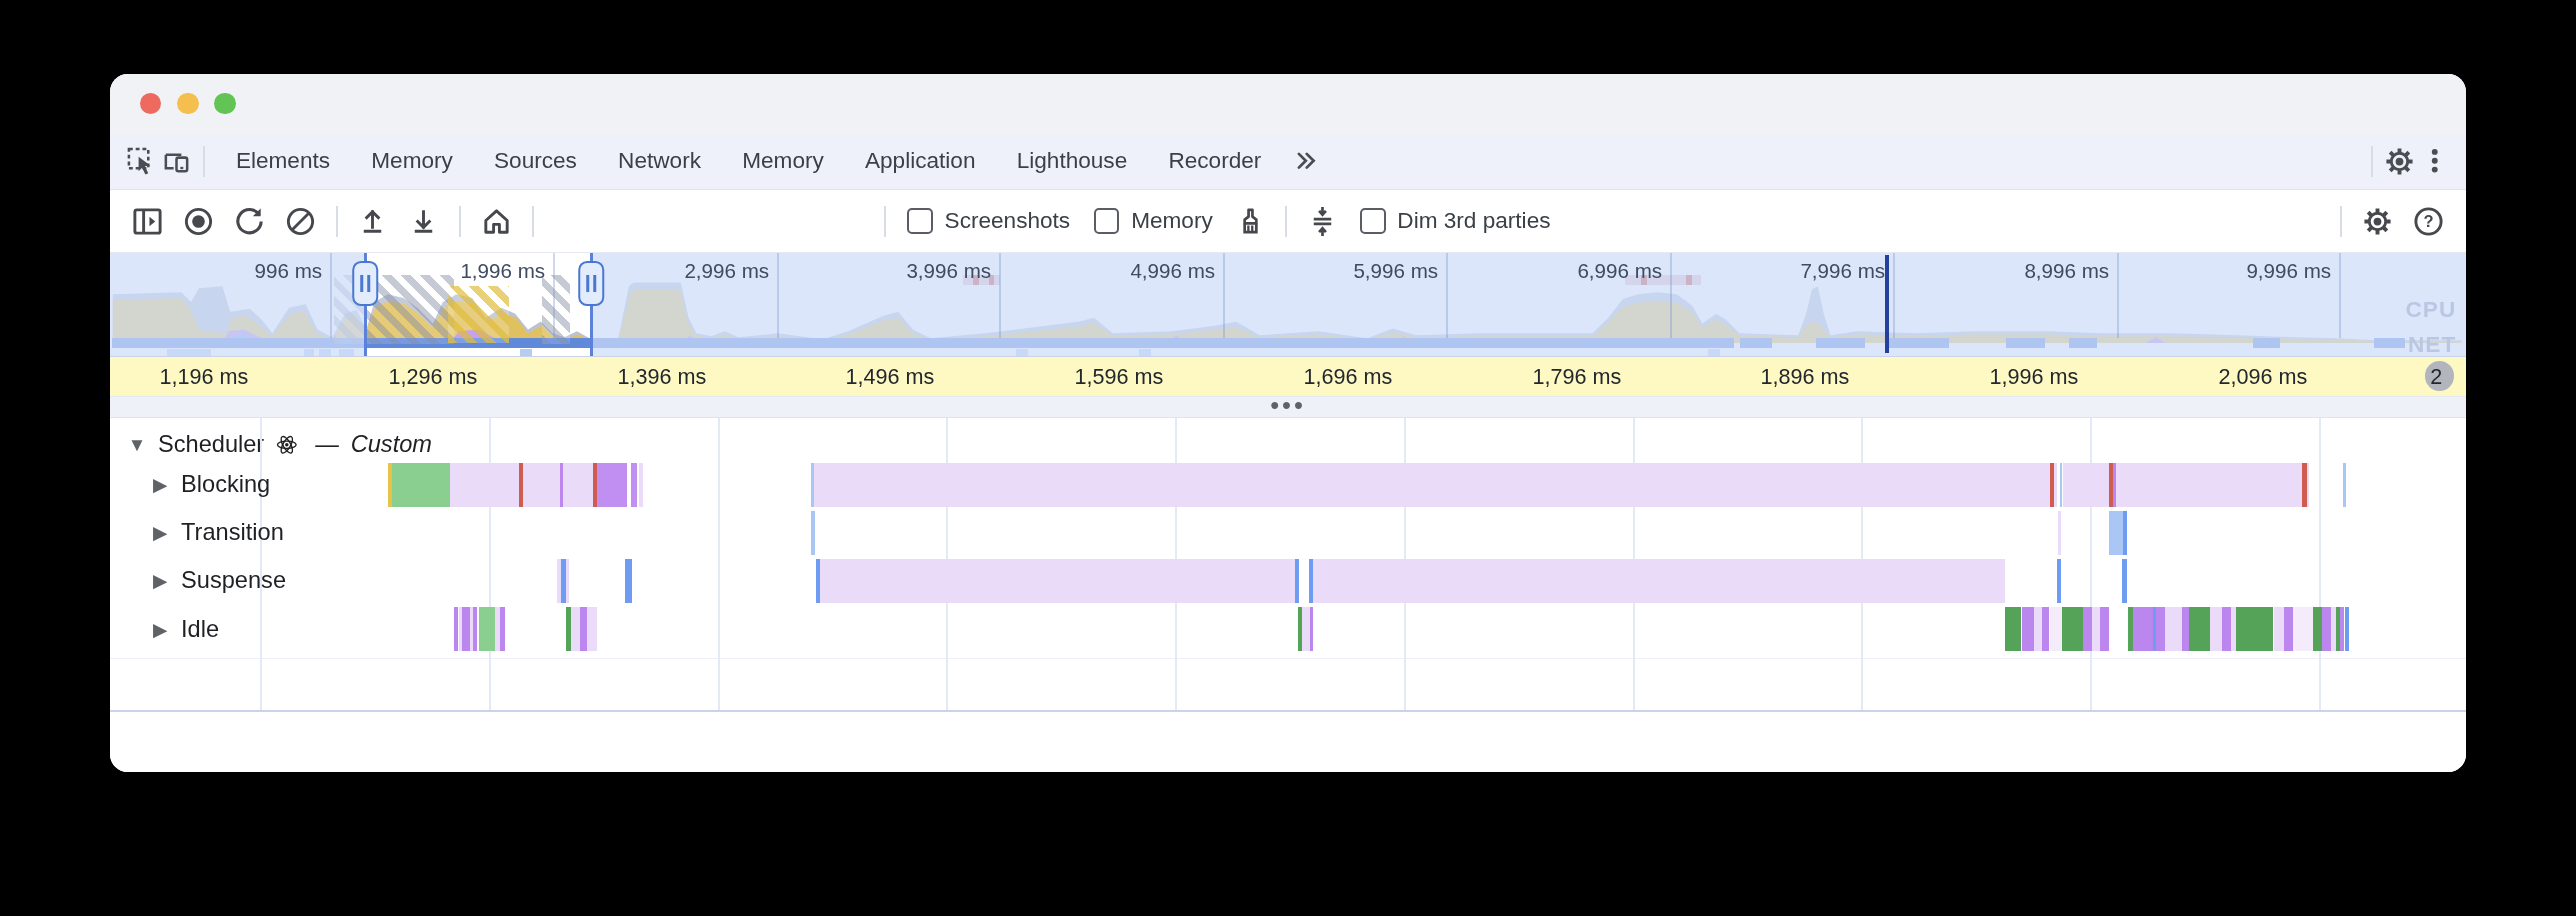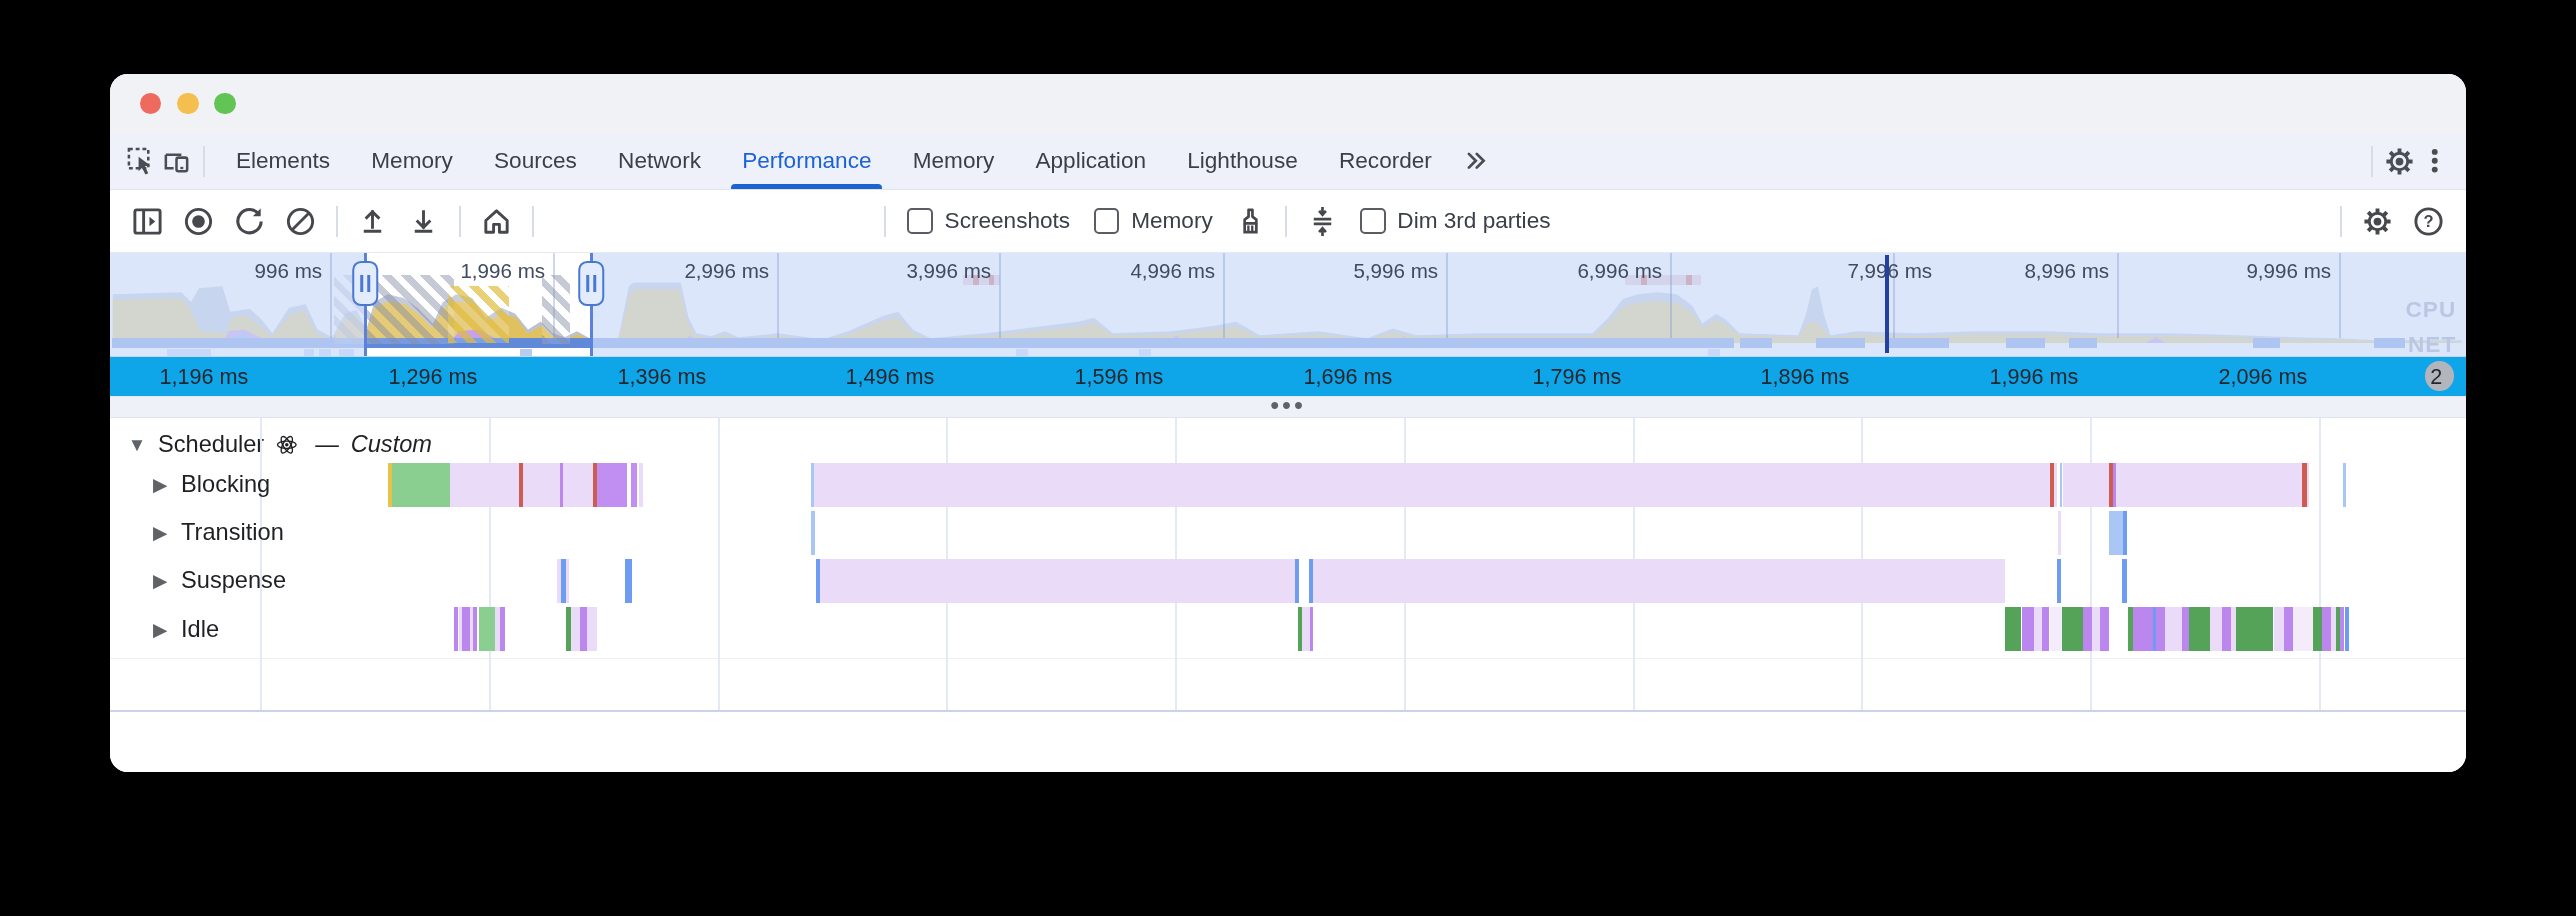--- a/index.html
+++ b/index.html
@@ -35,21 +35,21 @@
   .handle i{display:block;width:2.9px;height:17.7px;background:#4878d0;}
   .playhead{position:absolute;top:2px;height:98px;width:3.9px;background:#23409f;}
   .hatch-gray{position:absolute;top:21.6px;height:69px;background:repeating-linear-gradient(45deg,rgba(150,158,178,.55) 0 6.9px,rgba(255,255,255,.15) 6.9px 13.7px);}
   .hatch-yellow{position:absolute;top:33px;height:57px;background:repeating-linear-gradient(45deg,rgba(226,193,74,.75) 0 6.9px,rgba(255,255,255,.2) 6.9px 13.7px);}
   .ltask{position:absolute;top:21.6px;height:10.8px;background:#e7c2ca;}
   .ltask i{position:absolute;top:0;bottom:0;width:5.9px;background:#c4453c;}
   .netseg{position:absolute;top:85px;height:9.8px;background:#6089da;}
   .netsub{position:absolute;top:96px;height:7.9px;background:#b7ccf3;}
   .side-label{position:absolute;right:9.8px;font-size:22.6px;font-weight:bold;color:#8691a5;letter-spacing:1px;}
   
-  .ruler{position:relative;height:39px;background:#0ea5e9;border-bottom:1px solid #e4e8f0;padding-left:16px;}
+  .ruler{position:relative;height:39px;background:#fef9c3;border-bottom:1px solid #e4e8f0;padding-left:16px;}
   .rl{position:absolute;top:6.9px;font-size:21.6px;color:#23272e;transform:translateX(-100%);padding-right:11.8px;white-space:nowrap;}
   .thumb{position:absolute;right:11.8px;top:3.9px;width:29.5px;height:30px;border-radius:50%;background:#b2b5bb;}
   
   .divider{position:relative;height:19.6px;background:#eef1f8;border-bottom:1px solid #dfe3ec;}
   .dots{position:absolute;left:50%;top:50%;transform:translate(-50%,-60%);color:#5f6368;font-size:25.5px;letter-spacing:2.9px;line-height:9.8px;}
   
   .tracks{position:relative;height:292px;background:#fff;border-bottom:2px solid #c9d4ea;overflow:hidden;}
   .tk-grid{position:absolute;top:0;bottom:0;width:2px;background:#e4eaf5;}
   .tk-sep{position:absolute;left:0;right:0;top:240px;height:1px;background:#eef0f5;}
   .hdr{position:absolute;left:17.7px;top:13.7px;display:flex;align-items:center;gap:11.8px;font-size:23.6px;color:#1f2023;}
@@ -85,21 +85,20 @@
           <rect x="16" y="12" width="11" height="14" rx="2" fill="none" stroke="currentColor" stroke-width="2.6"></rect>
           <rect x="20" y="21.5" width="3" height="2.4" fill="currentColor"></rect>
         </svg>
     </div>
     <div class="vsep"></div>
     <div class="tabs" id="tabs-host">
         <div class="tab">Elements</div>
         <div class="tab">Memory</div>
         <div class="tab">Sources</div>
         <div class="tab">Network</div>
-        <div class="tab active">Performance</div>
         <div class="tab">Memory</div>
         <div class="tab">Application</div>
         <div class="tab">Lighthouse</div>
         <div class="tab">Recorder</div>
       </div>
     <div class="tb-icon" style="margin-left:5.9px">
       <svg width="29.5" height="29.5" viewBox="0 0 30 30">
           <path d="M8 8 l7 7 l-7 7 M16 8 l7 7 l-7 7" fill="none" stroke="currentColor" stroke-width="2.8" stroke-linecap="round"></path>
         </svg>
     </div>
@@ -279,21 +278,21 @@
       <div class="ov-label" style="left: 667px;">2,996 ms</div>
       <div class="ov-grid" style="left: 889px;"></div>
       <div class="ov-label" style="left: 889px;">3,996 ms</div>
       <div class="ov-grid" style="left: 1113px;"></div>
       <div class="ov-label" style="left: 1113px;">4,996 ms</div>
       <div class="ov-grid" style="left: 1336px;"></div>
       <div class="ov-label" style="left: 1336px;">5,996 ms</div>
       <div class="ov-grid" style="left: 1560px;"></div>
       <div class="ov-label" style="left: 1560px;">6,996 ms</div>
       <div class="ov-grid" style="left: 1783px;"></div>
-      <div class="ov-label" style="left: 1830px;">7,996 ms</div>
+      <div class="ov-label" style="left: 1783px;">7,996 ms</div>
       <div class="ov-grid" style="left: 2007px;"></div>
       <div class="ov-label" style="left: 2007px;">8,996 ms</div>
       <div class="ov-grid" style="left: 2229px;"></div>
       <div class="ov-label" style="left: 2229px;">9,996 ms</div>
       <div class="handle-line" style="left: 254px;"></div>
       <div class="handle" style="left: 255px;">
         <i></i>
         <i></i>
       </div>
       <div class="handle-line" style="left: 480px;"></div>

